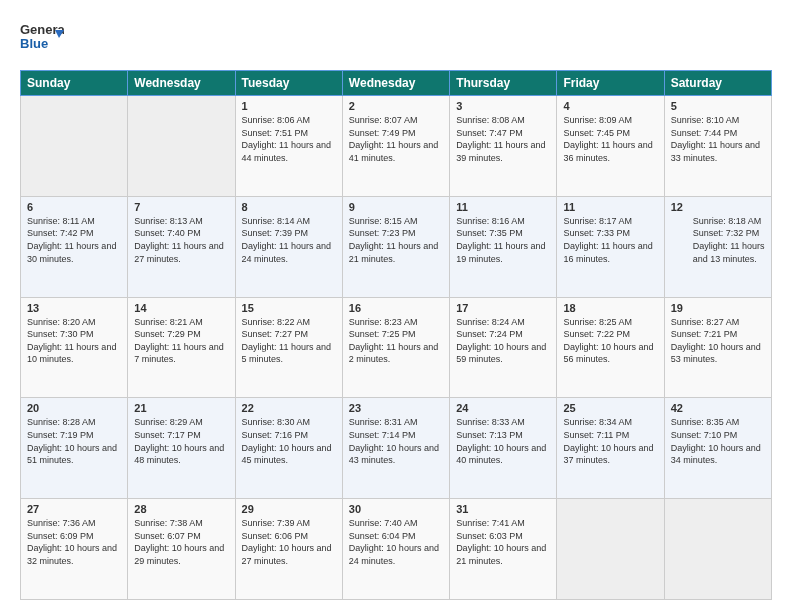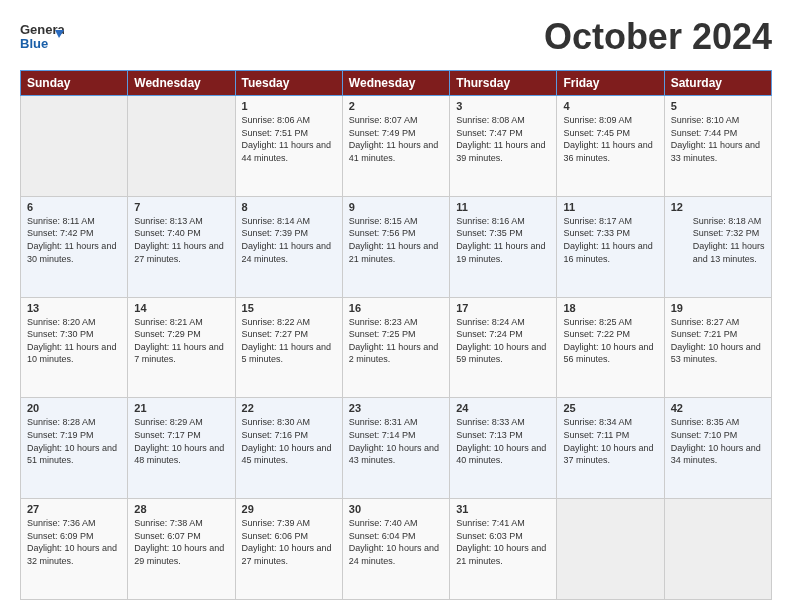--- a/index.html
+++ b/index.html
@@ -41,21 +41,21 @@
       color: #555;
       margin-top: 2px;
     }
     .calendar {
       flex: 1;
       border-collapse: collapse;
       width: 100%;
       table-layout: fixed;
     }
     .calendar thead tr th {
-      background: #7f1d1d;
+      background: #0f766e;
       color: #fff;
       font-size: 12px;
       font-weight: bold;
       text-align: left;
       padding: 5px 6px;
       border: 1px solid #5a9ae0;
     }
     .calendar tbody tr td {
       vertical-align: top;
       padding: 4px 6px;
@@ -96,21 +96,20 @@
         <div style="position:relative;width:44px;height:44px;">
           <svg width="44" height="44" viewBox="0 0 44 44">
             <text x="0" y="18" font-size="13" font-weight="bold" fill="#333" font-family="Arial">General</text>
             <text x="0" y="32" font-size="13" font-weight="bold" fill="#1a5fa8" font-family="Arial">Blue</text>
             <polygon points="35,14 44,14 39,22" fill="#2a6bbf"></polygon>
           </svg>
         </div>
       </div>
     </div>
     <div class="title-block">
-      <div class="month-title">October 2024</div>
     </div>
   </div>
 
   <table class="calendar">
     <thead>
       <tr id="weekday-header">
           <th>Sunday</th>
           <th>Wednesday</th>
           <th>Tuesday</th>
           <th>Wednesday</th>
@@ -169,21 +168,21 @@
           </td>
           <td>
             <span class="day-num">8</span>
             <div class="day-info" style="white-space: pre-line;">Sunrise: 8:14 AM
 Sunset: 7:39 PM
 Daylight: 11 hours and 24 minutes.</div>
           </td>
           <td>
             <span class="day-num">9</span>
             <div class="day-info" style="white-space: pre-line;">Sunrise: 8:15 AM
-Sunset: 7:56 PM
+Sunset: 7:23 PM
 Daylight: 11 hours and 21 minutes.</div>
           </td>
           <td>
             <span class="day-num">11</span>
             <div class="day-info" style="white-space: pre-line;">Sunrise: 8:16 AM
 Sunset: 7:35 PM
 Daylight: 11 hours and 19 minutes.</div>
           </td>
           <td>
             <span class="day-num">11</span>

